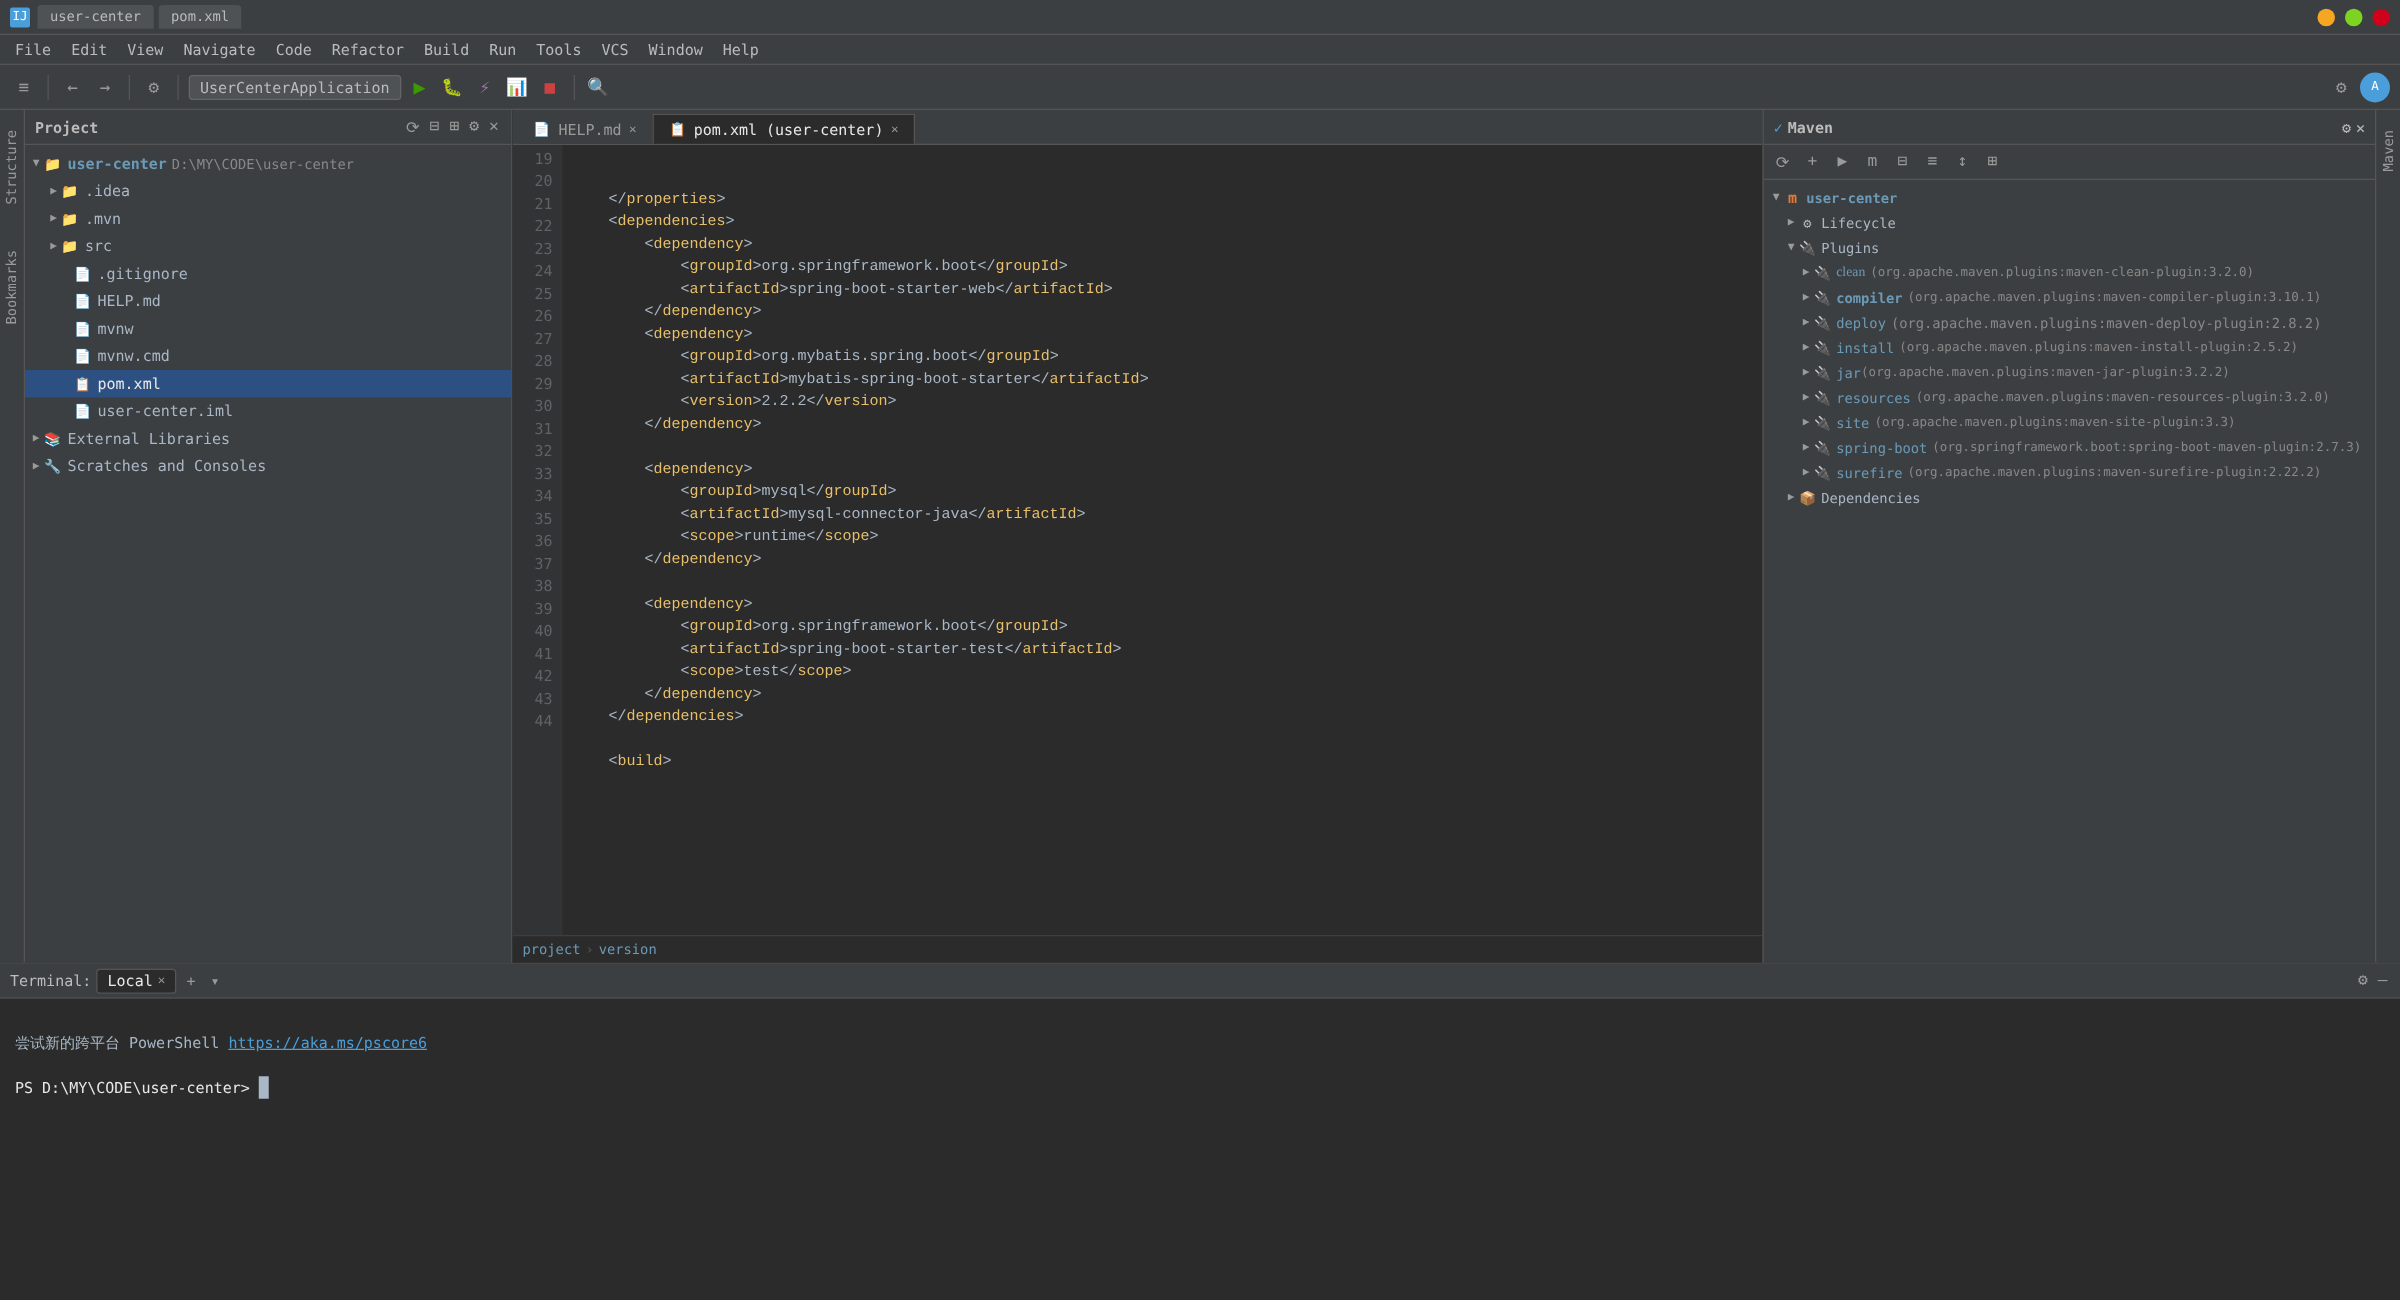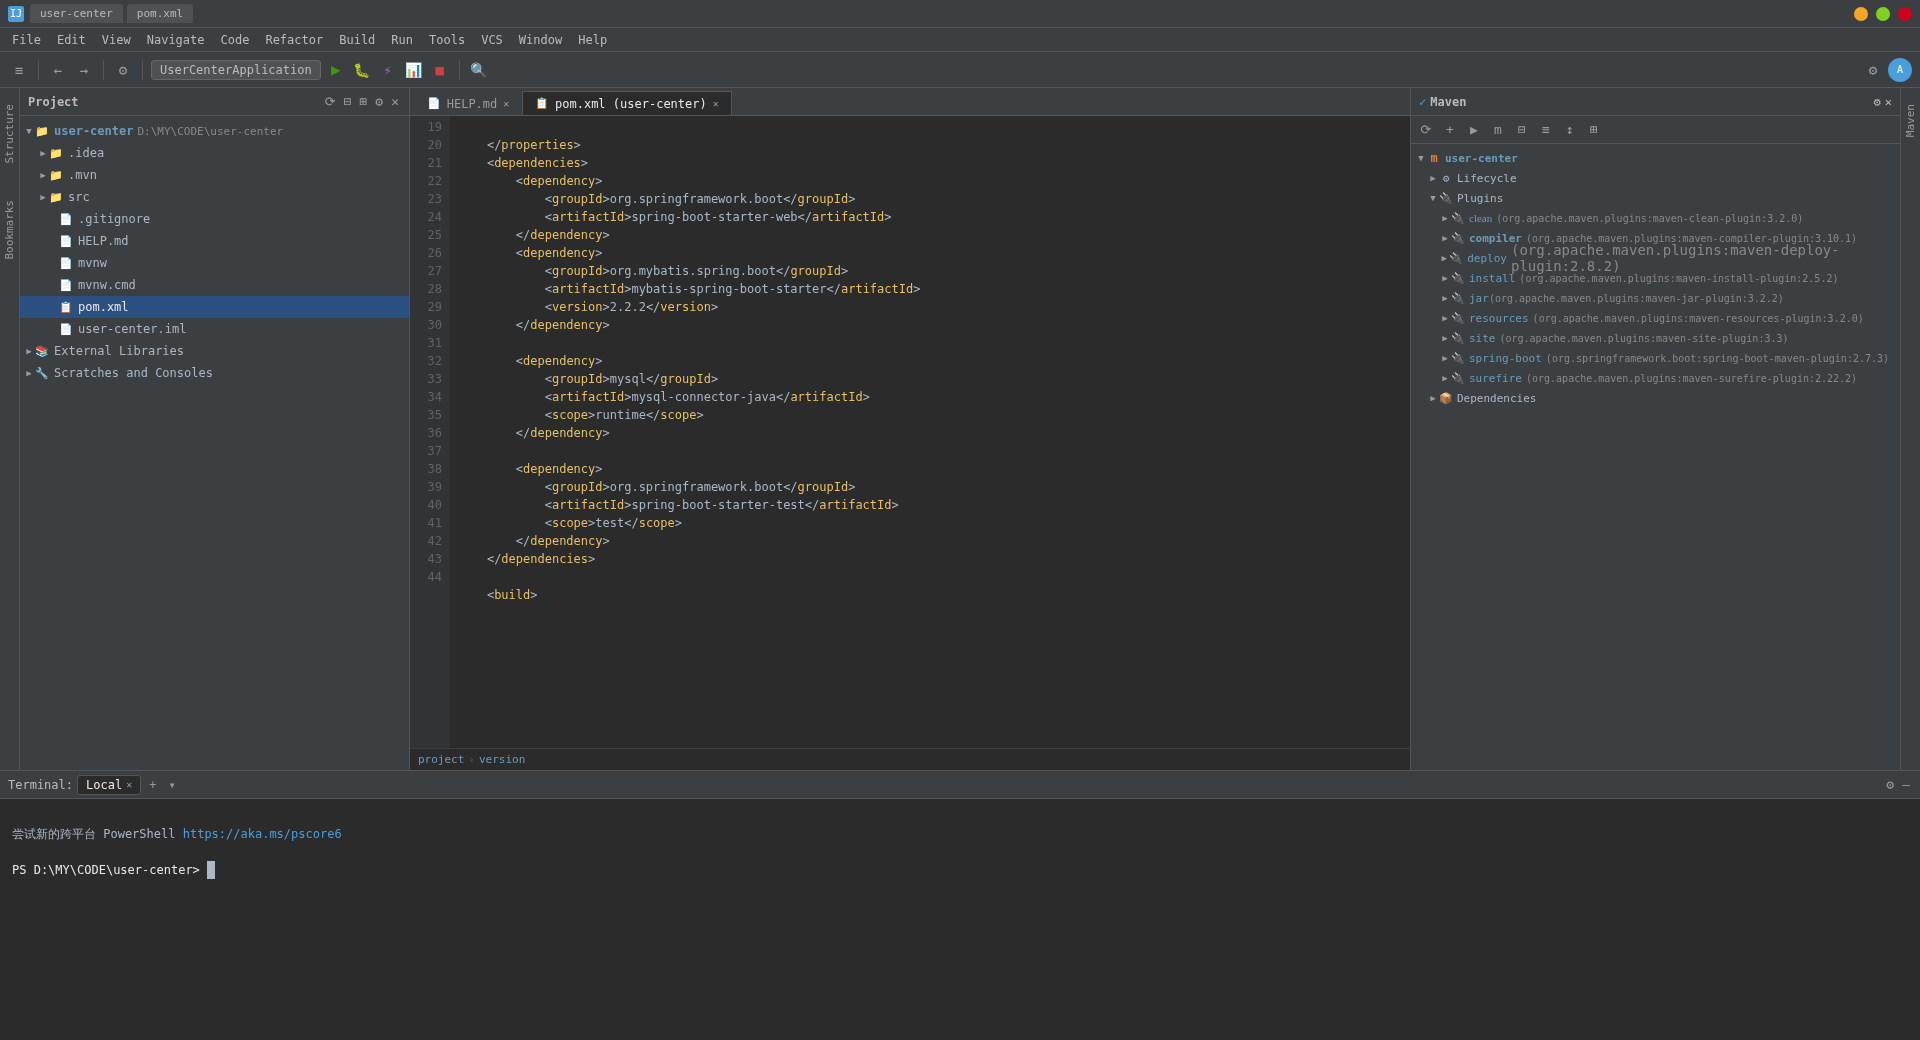--- a/index.html
+++ b/index.html
@@ -158,25 +158,26 @@
       color: #606366;
       font-size: 12px;
       line-height: 18px;
       padding-top: 2px;
       padding-right: 8px;
       flex-shrink: 0;
       user-select: none;
     }
     #code-area {
       flex: 1;
-      padding: 2px 8px;
+      padding: 16px 8px;
       font-size: 12px;
       line-height: 18px;
       overflow: auto;
       white-space: pre;
+      font-family: Liberation Mono, monospace;
     }
     #breadcrumb-bar {
       height: 22px;
       background: #2b2b2b;
       border-top: 1px solid #3c3f41;
       display: flex;
       align-items: center;
       padding: 0 8px;
       font-size: 11px;
       color: #888;
@@ -274,21 +275,21 @@
     #terminal-content {
       flex: 1;
       background: #2b2b2b;
       padding: 8px 12px;
       font-family: 'Consolas', monospace;
       font-size: 12px;
       line-height: 18px;
       color: #a9b7c6;
       overflow-y: auto;
     }
-    .terminal-link { color: #4a9eda; cursor: pointer; }
+    .terminal-link { color: #4a9eda; text-decoration: underline; cursor: pointer; }
     .terminal-prompt { color: #e8e8e8; }
 
     
     .side-tab {
       writing-mode: vertical-lr;
       transform: rotate(180deg);
       font-size: 11px;
       color: #9a9a9a;
       cursor: pointer;
       padding: 8px 2px;
@@ -587,21 +588,21 @@
       <div class="maven-item" style="padding-left: 28px;">
         <span class="maven-arrow">▶</span>
         <span class="maven-icon">🔌</span>
         <span style="color: #6b9ab8; font-weight: bold;">compiler</span>
         <span style="color: #888; font-size: 10px; margin-left: 4px;">(org.apache.maven.plugins:maven-compiler-plugin:3.10.1)</span>
       </div>
       <div class="maven-item" style="padding-left: 28px;">
         <span class="maven-arrow">▶</span>
         <span class="maven-icon">🔌</span>
         <span style="color: #6b9ab8;">deploy</span>
-        <span style="color: #888; font-size: 14px; margin-left: 4px;">(org.apache.maven.plugins:maven-deploy-plugin:2.8.2)</span>
+        <span style="color: #888; font-size: 11px; margin-left: 4px;">(org.apache.maven.plugins:maven-deploy-plugin:2.8.2)</span>
       </div>
       <div class="maven-item" style="padding-left: 28px;">
         <span class="maven-arrow">▶</span>
         <span class="maven-icon">🔌</span>
         <span style="color: #6b9ab8;">install</span>
         <span style="color: #888; font-size: 10px; margin-left: 4px;">(org.apache.maven.plugins:maven-install-plugin:2.5.2)</span>
       </div>
       <div class="maven-item" style="padding-left: 28px;">
         <span class="maven-arrow">▶</span>
         <span class="maven-icon">🔌</span>

